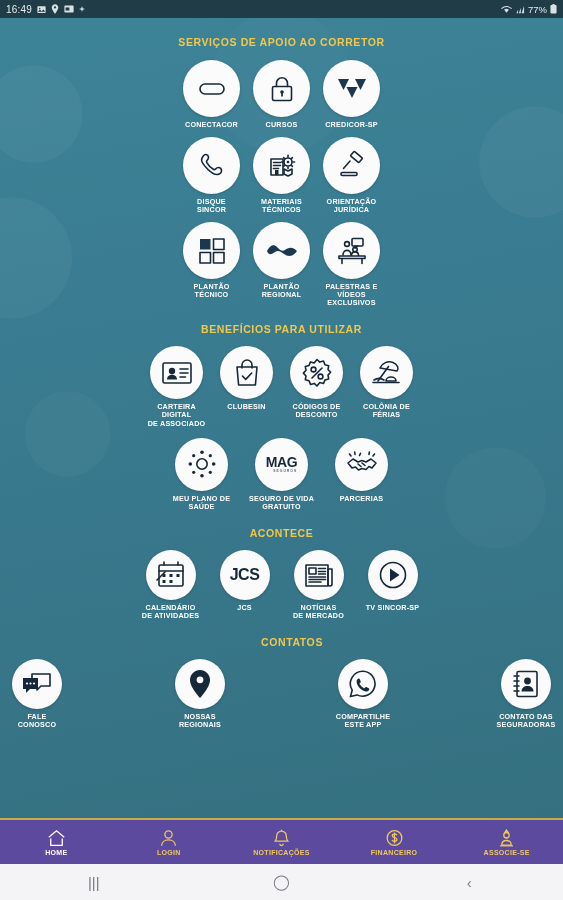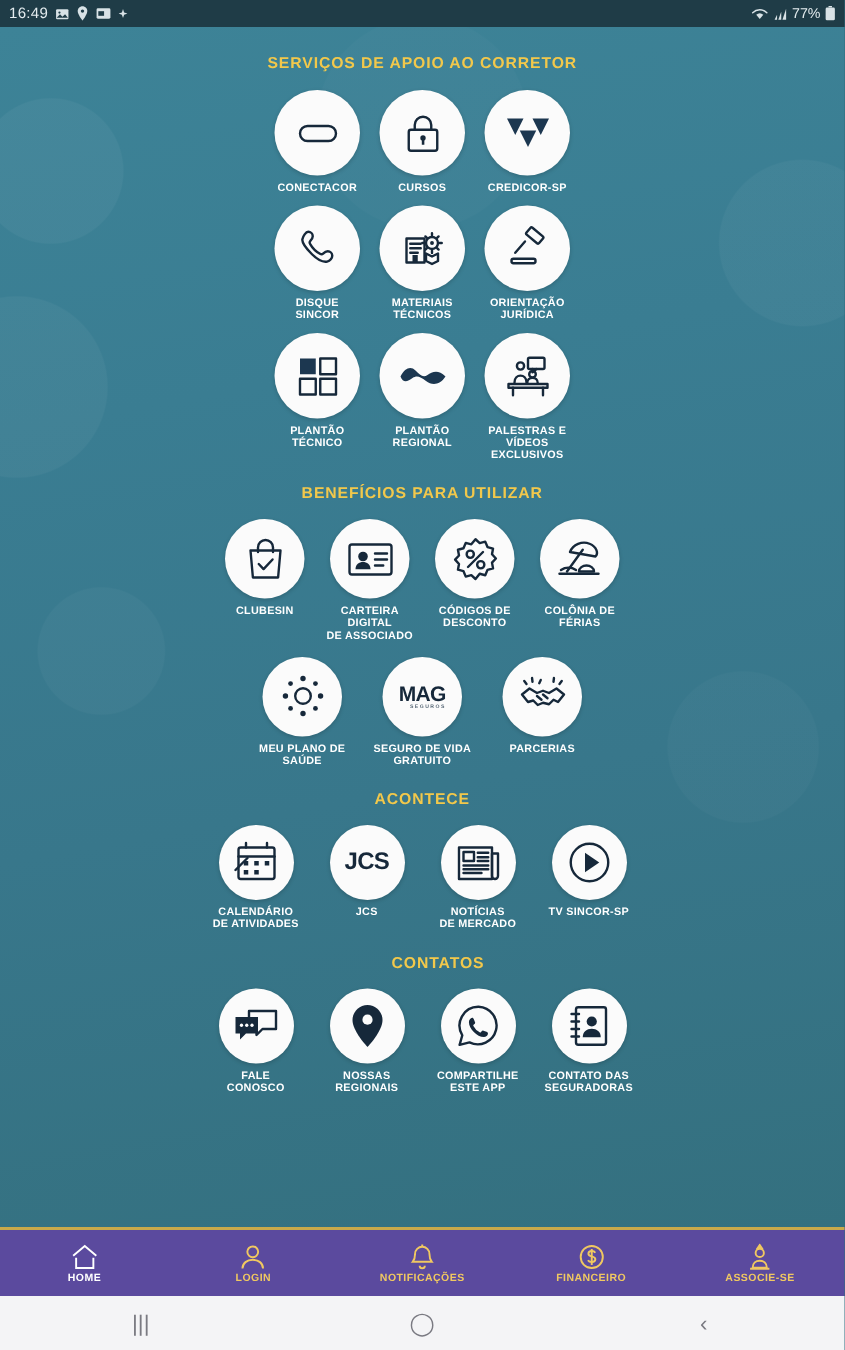--- a/index.html
+++ b/index.html
@@ -289,39 +289,39 @@
 VÍDEOS
 EXCLUSIVOS</div>
     </div>
   </div>
 
   <div class="section-title" style="margin-top:16px;">BENEFÍCIOS PARA UTILIZAR</div>
 
   <div class="grid sec-beneficios" style="margin-top:11px;">
     <div class="cell">
       <div class="circle">
-        <svg width="28" height="30" viewBox="0 0 28 30">
-          <path d="M4 9h20l-1.6 18H5.6z" class="ink" stroke-width="1.8"></path>
-          <path d="M9 10V7a5 5 0 0110 0v3" class="ink" stroke-width="1.8"></path>
-          <path d="M9.5 18l3.2 3.4 6-6.4" class="ink" stroke-width="2"></path>
-        </svg>
-      </div>
-      <div class="cell-label">CLUBESIN</div>
-    </div>
-    <div class="cell">
-      <div class="circle">
         <svg width="32" height="26" viewBox="0 0 32 26">
           <rect x="2" y="3" width="28" height="20" rx="1.6" class="ink" stroke-width="1.6"></rect>
           <circle cx="11" cy="11" r="3.2" class="ink-f"></circle>
           <path d="M6 19.5c0-3.2 2.4-4.8 5-4.8s5 1.6 5 4.8z" class="ink-f"></path>
           <path d="M19 9h8M19 13h8M19 17h5.5" class="ink" stroke-width="1.4"></path>
         </svg>
       </div>
       <div class="cell-label" style="white-space:pre-line">CARTEIRA DIGITAL
 DE ASSOCIADO</div>
+    </div>
+    <div class="cell">
+      <div class="circle">
+        <svg width="28" height="30" viewBox="0 0 28 30">
+          <path d="M4 9h20l-1.6 18H5.6z" class="ink" stroke-width="1.8"></path>
+          <path d="M9 10V7a5 5 0 0110 0v3" class="ink" stroke-width="1.8"></path>
+          <path d="M9.5 18l3.2 3.4 6-6.4" class="ink" stroke-width="2"></path>
+        </svg>
+      </div>
+      <div class="cell-label">CLUBESIN</div>
     </div>
     <div class="cell">
       <div class="circle">
         <svg width="30" height="30" viewBox="0 0 30 30">
           <path d="M15 1.5l2.8 2.6 3.7-1 1.5 3.6 3.7 1-.7 3.8 2.6 2.8-2.6 2.8.7 3.8-3.7 1-1.5 3.6-3.7-1L15 28l-2.8-2.6-3.7 1-1.5-3.6-3.7-1 .7-3.8L1.4 15.1 4 12.3l-.7-3.8 3.7-1 1.5-3.6 3.7 1z" class="ink" stroke-width="1.5"></path>
           <circle cx="11.5" cy="11.5" r="2.4" class="ink" stroke-width="1.5"></circle>
           <circle cx="18.5" cy="18.5" r="2.4" class="ink" stroke-width="1.5"></circle>
           <path d="M20 10L10 20" class="ink" stroke-width="1.7"></path>
         </svg>
       </div>
@@ -427,21 +427,21 @@
           <circle cx="15" cy="15" r="12.5" class="ink" stroke-width="1.7"></circle>
           <path d="M12 8.5l9.5 6.5-9.5 6.5z" class="ink-f"></path>
         </svg>
       </div>
       <div class="cell-label">TV SINCOR-SP</div>
     </div>
   </div>
 
   <div class="section-title" style="margin-top:16px;padding-left:21px;">CONTATOS</div>
 
-  <div class="grid sec-contatos" style="margin-top:11px;">
+  <div class="grid sec-contatos" style="margin-top:11px;justify-content:space-between;">
     <div class="cell">
       <div class="circle">
         <svg width="32" height="26" viewBox="0 0 32 26">
           <path d="M11 3h18v12H20l-4 4v-4h-5z" class="ink" stroke-width="1.5"></path>
           <path d="M2 7h15v11h-8l-4 4v-4H2z" fill="#16283a"></path>
           <circle cx="6" cy="12.5" r="1.1" fill="#fff"></circle>
           <circle cx="9.5" cy="12.5" r="1.1" fill="#fff"></circle>
           <circle cx="13" cy="12.5" r="1.1" fill="#fff"></circle>
         </svg>
       </div>

